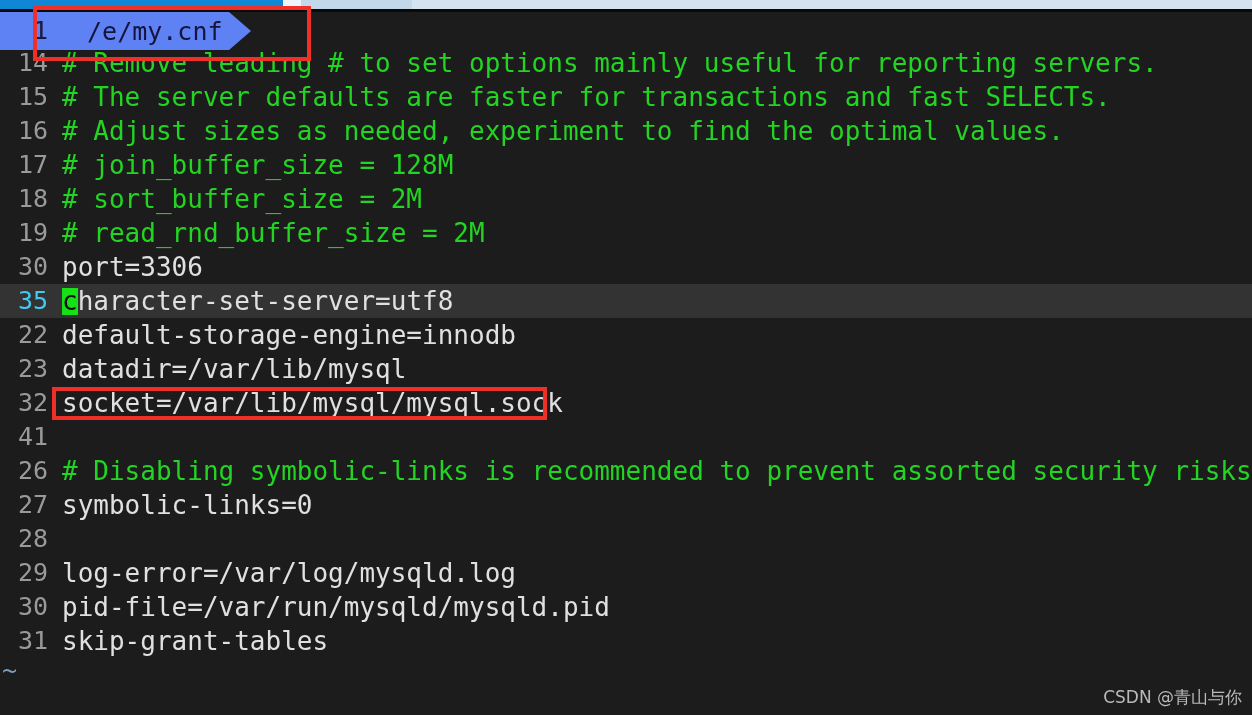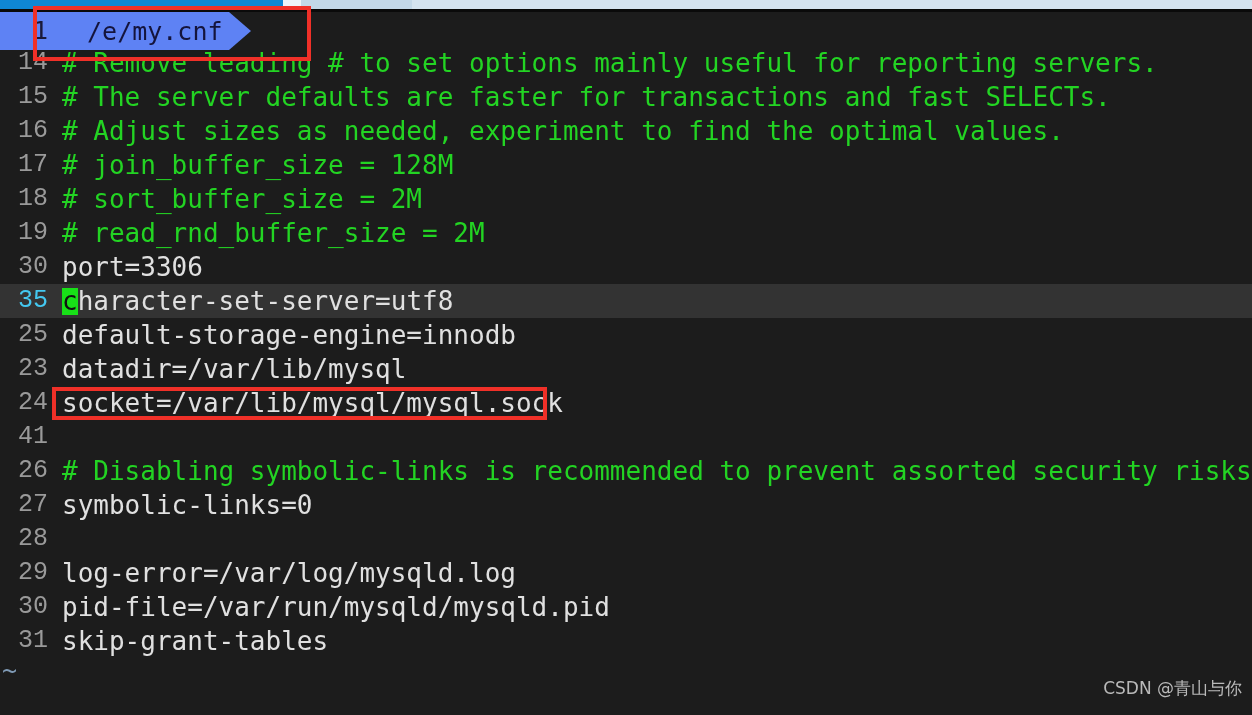--- a/index.html
+++ b/index.html
@@ -76,21 +76,20 @@
     background: #333333;
   }
 
   .lnum {
     position: absolute;
     left: 0;
     width: 48px;
     text-align: right;
     color: #9a9a9a;
     font-size: 25px;
-    font-family: Liberation Mono, monospace;
   }
   .code-line.current .lnum {
     color: #44c8f0;
   }
 
   .ltext {
     position: absolute;
     left: 62px;
     top: 0;
     color: #e0e0e0;
@@ -176,21 +175,21 @@
     z-index: 8;
     pointer-events: none;
   }
   .anno-badge { left: 33px;  top: 6px;   width: 278px; height: 55px; }
   .anno-line23 { left: 52px; top: 387px; width: 495px; height: 33px; }
 
   
   .watermark {
     position: absolute;
     right: 10px;
-    bottom: 15px;
+    bottom: 6px;
     font-family: "DejaVu Sans", "Liberation Sans", sans-serif;
     font-size: 17px;
     color: #b9b9b9;
     z-index: 9;
     white-space: pre;
   }
 </style>
 </head>
 <body>
 
@@ -206,23 +205,23 @@
   <div class="editor" id="editor">
       <div class="code-line"><span class="lnum">13</span><span class="ltext comment">#</span></div>
       <div class="code-line"><span class="lnum">14</span><span class="ltext comment"># Remove leading # to set options mainly useful for reporting servers.</span></div>
       <div class="code-line"><span class="lnum">15</span><span class="ltext comment"># The server defaults are faster for transactions and fast SELECTs.</span></div>
       <div class="code-line"><span class="lnum">16</span><span class="ltext comment"># Adjust sizes as needed, experiment to find the optimal values.</span></div>
       <div class="code-line"><span class="lnum">17</span><span class="ltext comment"># join_buffer_size = 128M</span></div>
       <div class="code-line"><span class="lnum">18</span><span class="ltext comment"># sort_buffer_size = 2M</span></div>
       <div class="code-line"><span class="lnum">19</span><span class="ltext comment"># read_rnd_buffer_size = 2M</span></div>
       <div class="code-line"><span class="lnum">30</span><span class="ltext">port=3306</span></div>
       <div class="code-line current"><span class="lnum">35</span><span class="cursor-block"></span><span class="ltext"><span class="cursor-char">c</span><span>haracter-set-server=utf8</span></span></div>
-      <div class="code-line"><span class="lnum">25</span><span class="ltext">default-storage-engine=innodb</span></div>
+      <div class="code-line"><span class="lnum">22</span><span class="ltext">default-storage-engine=innodb</span></div>
       <div class="code-line"><span class="lnum">23</span><span class="ltext">datadir=/var/lib/mysql</span></div>
-      <div class="code-line"><span class="lnum">24</span><span class="ltext">socket=/var/lib/mysql/mysql.sock</span></div>
+      <div class="code-line"><span class="lnum">32</span><span class="ltext">socket=/var/lib/mysql/mysql.sock</span></div>
       <div class="code-line"><span class="lnum">41</span><span class="ltext"></span></div>
       <div class="code-line"><span class="lnum">26</span><span class="ltext comment"># Disabling symbolic-links is recommended to prevent assorted security risks</span></div>
       <div class="code-line"><span class="lnum">27</span><span class="ltext">symbolic-links=0</span></div>
       <div class="code-line"><span class="lnum">28</span><span class="ltext"></span></div>
       <div class="code-line"><span class="lnum">29</span><span class="ltext">log-error=/var/log/mysqld.log</span></div>
       <div class="code-line"><span class="lnum">30</span><span class="ltext">pid-file=/var/run/mysqld/mysqld.pid</span></div>
       <div class="code-line"><span class="lnum">31</span><span class="ltext">skip-grant-tables</span></div>
       <div class="tilde-row">
         <span class="tilde">~</span>
       </div>

